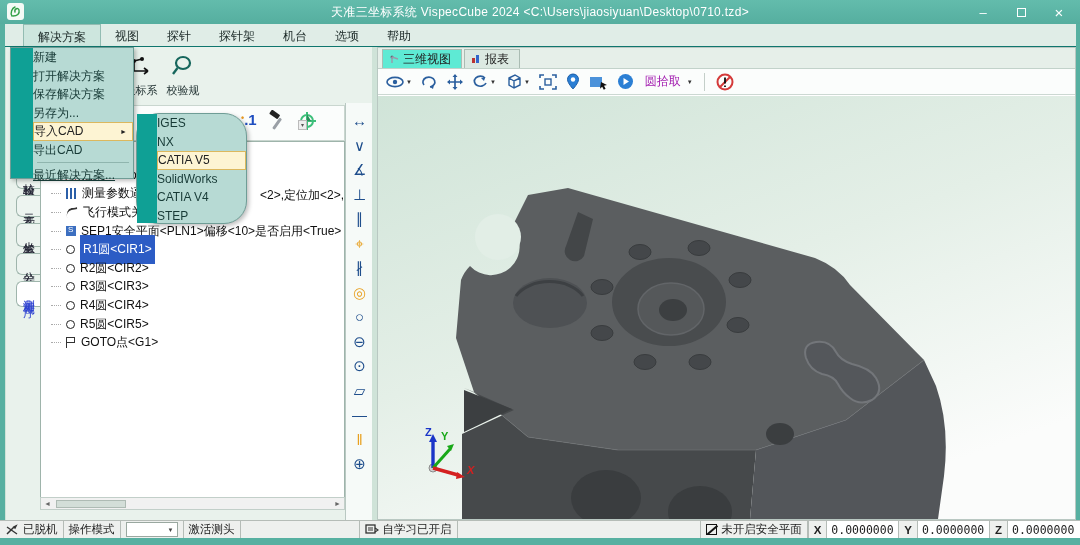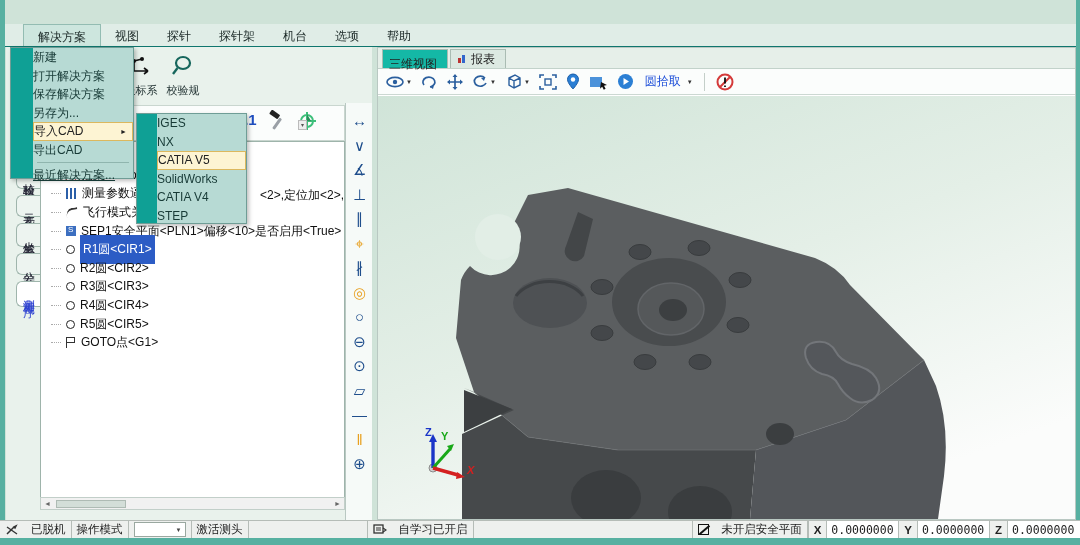--- a/index.html
+++ b/index.html
@@ -55,61 +55,74 @@
   .ic-vector::after{content:"";position:absolute;left:1px;bottom:1px;width:4px;height:4px;background:#222;border-radius:50%;}
   
   .tree-scroll{position:absolute;left:34px;top:450px;width:305px;height:13px;background:#f1f1f1;border:1px solid #c2cfc9;display:flex;align-items:center;justify-content:space-between;font-size:7px;color:#666;padding:0 3px;}
   .tree-thumb{position:absolute;left:15px;top:2px;width:70px;height:8px;background:#d3ded8;border:1px solid #aebbb4;}
   
   .feature-strip{position:absolute;left:339px;top:56px;width:28px;height:417px;background:#f6faf8;border-left:1px solid #b9c8c2;display:flex;flex-direction:column;align-items:center;gap:8.5px;padding-top:10px;}
   .ft-ic{font-size:15px;line-height:16px;}
   
   .dropdown{position:absolute;background:#b7dad4;border:1px solid #6f9d96;box-shadow:2px 2px 4px rgba(0,0,0,.25);z-index:50;}
   .solution-menu{left:5px;top:47px;width:124px;height:132px;}
-  .cad-submenu{left:131px;top:113px;width:111px;height:111px;}
+  .cad-submenu{left:131px;top:113px;width:111px;height:111px;border-radius:23px;}
   .gutter{position:absolute;left:0;top:0;bottom:0;width:22px;background:#0fa095;}
   .dm-row{position:relative;margin-left:22px;height:18.5px;line-height:18.5px;color:#173a36;white-space:nowrap;}
   .dm-row.sep{margin-top:7px;text-decoration:underline;}
   .dm-row.sep::before{content:"";position:absolute;left:4px;right:4px;top:-4px;border-top:1px solid #8fb5ae;}
   .dm-row.hl{background:#fdf4d3;border:1px solid #dcb85e;line-height:16.5px;color:#222;}
   .dm-row.has-sub::after{content:"►";position:absolute;right:5px;font-size:7px;top:1px;}
   .cad-submenu .dm-row{margin-left:20px;}
   .cad-submenu .gutter{width:20px;}
   
   .splitter{position:absolute;left:367px;top:47px;width:5px;height:473px;background:#cfe3d8;}
   .right-panel{position:absolute;left:372px;top:47px;width:699px;height:473px;background:#fff;border:1px solid #b9c8c2;}
   .view-tabs{height:21px;background:#e6efe9;display:flex;align-items:flex-end;padding-left:4px;gap:2px;border-bottom:1px solid #c2d2ca;}
   .view-tab{display:flex;align-items:center;gap:4px;padding:2px 10px 2px 6px;border:1px solid #aabcb3;border-bottom:none;background:#dce9e2;font-size:12px;height:19px;}
-  .view-tab.active{background:#14b8a6;flex-direction:column;}
+  .view-tab.active{background:#5eead4;}
   .view-toolbar{height:26px;background:#fbfdfc;border-bottom:1px solid #ccd8d2;display:flex;align-items:center;gap:9px;padding-left:8px;}
   .vt-btn{display:flex;align-items:center;gap:1px;}
   .caret{font-size:6px;color:#333;}
   .vt-sep{width:1px;height:18px;background:#c4cfc9;margin:0 2px;}
-  .pick-label{font-size:12px;color:#1d4ed8;margin-left:2px;}
+  .pick-label{font-size:12px;color:#a21caf;margin-left:2px;}
   
   .viewport{position:absolute;left:0;top:48px;width:697px;height:423px;background:linear-gradient(160deg,#d0e4d8 0%,#e4efe7 45%,#fbfcfb 85%);overflow:hidden;}
   .viewport svg{display:block;width:697px;height:423px;}
   
   .statusbar{position:absolute;left:-5px;top:520px;width:1080px;height:18px;background:#eef0ee;border-top:1px solid #b5bcb7;display:flex;align-items:stretch;font-size:11.5px;}
-  .sb-seg{border-right:1px solid #b5bcb7;display:flex;align-items:center;padding:0 5px;gap:12px;white-space:nowrap;}
+  .sb-seg{border-right:1px solid #b5bcb7;display:flex;align-items:center;padding:0 5px;gap:4px;white-space:nowrap;}
   .sb-combo{background:#fff;border:1px solid #9aa8a0;display:flex;align-items:center;justify-content:space-between;padding:0 3px;height:15px;margin:1px 0;}
   .sb-combo .caret{font-size:6px;color:#444;}
   .sb-spacer{flex:1;border-right:none;}
   .coords{display:flex;align-items:stretch;}
   .coord-label{font-weight:bold;padding:0 5px;border-left:1px solid #b5bcb7;border-right:1px solid #b5bcb7;display:flex;align-items:center;}
   .coord-value{font-family:"DejaVu Sans Mono",monospace;background:#fff;width:72px;display:flex;align-items:center;padding-left:4px;border-right:1px solid #b5bcb7;}
   .bottom-strip{position:absolute;left:-5px;top:538px;width:1080px;height:7px;background:#57b0a1;}
   .slash-box{width:11px;height:11px;border:1.5px solid #111;position:relative;}
   .slash-box::after{content:"";position:absolute;left:-1px;top:4px;width:13px;height:2px;background:#111;transform:rotate(-40deg);}
 </style>
 </head>
 <body>
 
 <div class="app">
 
+  <div class="titlebar">
+    <span class="app-logo">
+      <svg width="13" height="13" viewBox="0 0 13 13">
+          <path d="M3,11 C1,8 3,3 6,2 M4,11 C8,11 11,9 10,5 C9,2 5,4 6,7" stroke="#2f9e44" stroke-width="1.4" fill="none" stroke-linecap="round"></path>
+        </svg>
+    </span>
+    <span class="title-text">天准三坐标系统 VispecCube 2024  &lt;C:\Users\jiaosiyuan\Desktop\0710.tzd&gt;</span>
+    <span class="win-controls">
+      <span class="win-btn">–</span>
+      <span class="win-btn"><span class="win-max"></span></span>
+      <span class="win-btn" style="font-size:15px;">×</span>
+    </span>
+  </div>
 
   <div class="menubar">
 
       <span class="mb-item active">解决方案</span>
 
       <span class="mb-item">视图</span>
 
       <span class="mb-item">探针</span>
 
       <span class="mb-item">探针架</span>

